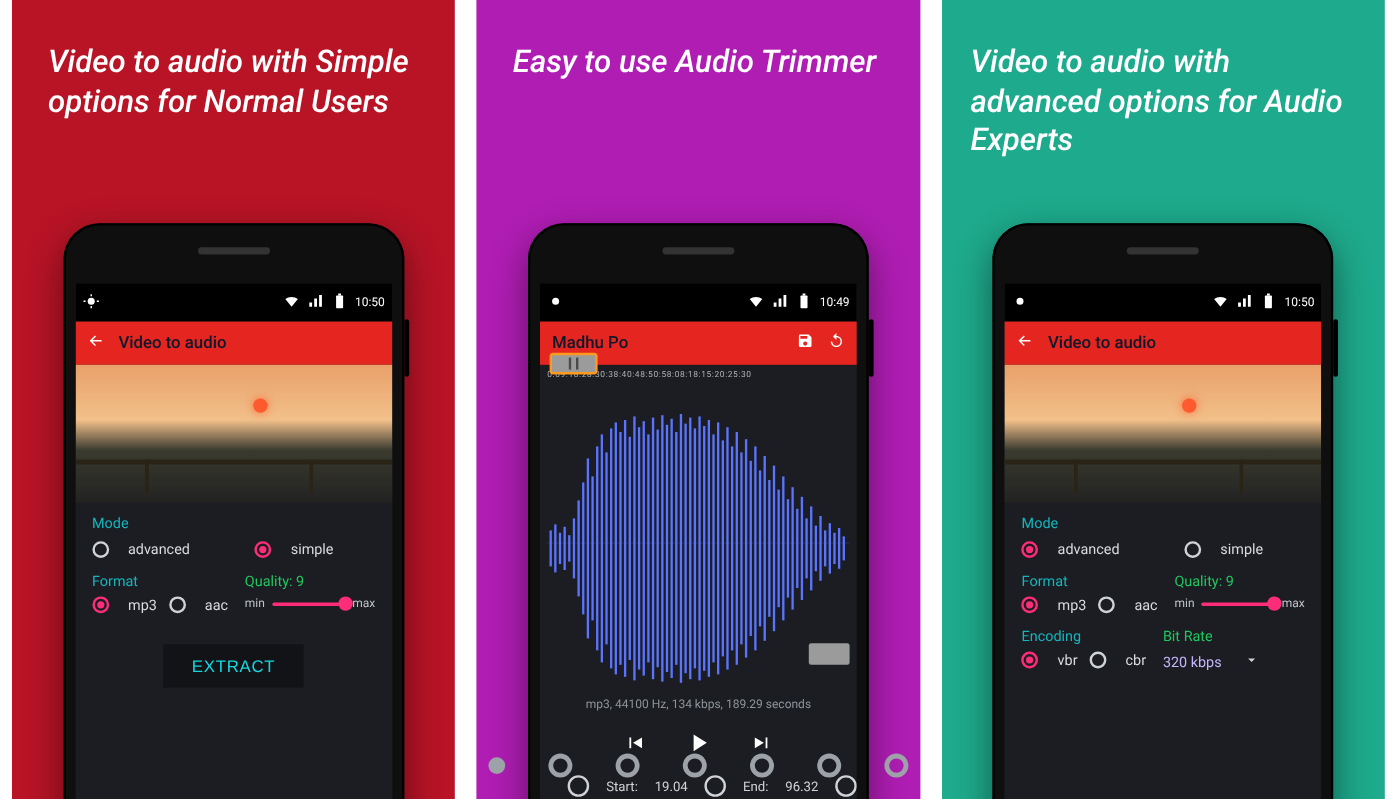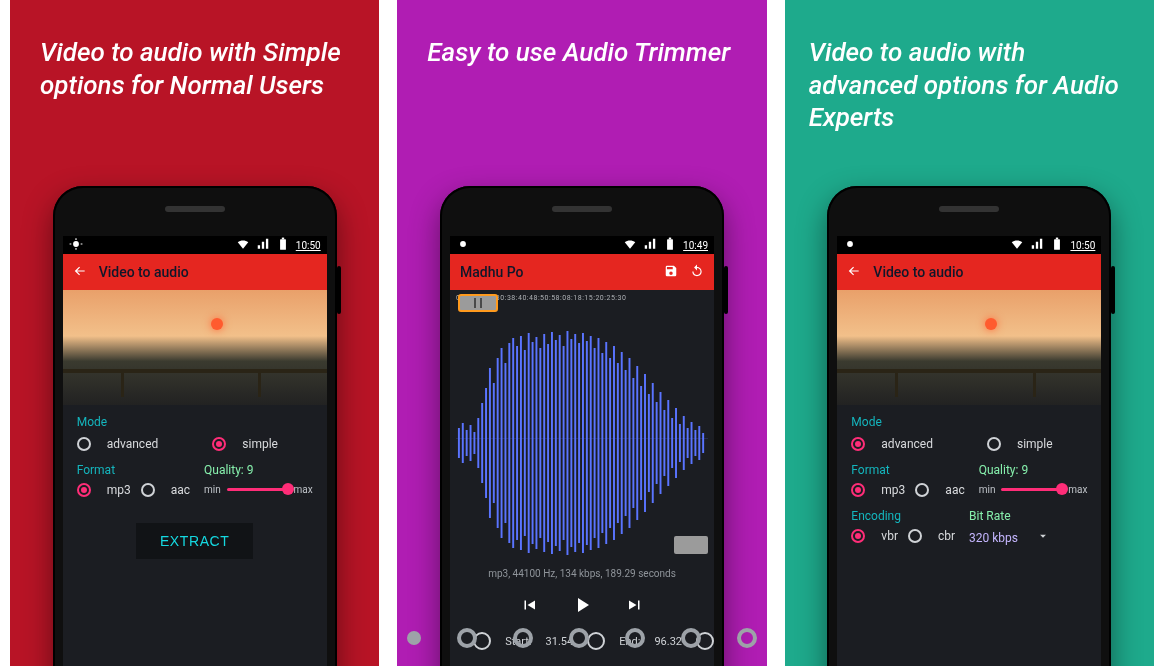--- a/index.html
+++ b/index.html
@@ -66,30 +66,29 @@
     height: 100%;
     background: #1b1d22;
     position: relative;
     overflow: hidden;
     font-size: 11px;
     color: #cfd2d6;
   }
 
   
   .statusbar {
-    height: 18px;
+    height: 32px;
     background: #000;
     display: flex;
     align-items: center;
     justify-content: flex-end;
     gap: 6px;
     padding: 0 6px;
     color: #fff;
     font-size: 10px;
-    text-decoration: underline;
   }
   .statusbar .left-icon { margin-right: auto; }
 
   
   .appbar {
     height: 36px;
     background: #e52620;
     display: flex;
     align-items: center;
     gap: 12px;
@@ -126,21 +125,21 @@
     display:inline-flex; align-items:center; gap:16px; font-size:12px; color:#d8dadd;
   }
   .radio .dot {
     width:14px; height:14px; border:2px solid #cfd2d6; border-radius:50%;
     display:inline-flex; align-items:center; justify-content:center;
   }
   .radio .dot.sel { border-color:#ff2d78; }
   .radio .dot.sel::after { content:""; width:6px; height:6px; background:#ff2d78; border-radius:50%; }
 
   .quality-block { flex:1; }
-  .qlabel { color:#86efac; font-size:12px; }
+  .qlabel { color:#22c55e; font-size:12px; }
   .slider {
     position:relative; height:16px; display:flex; align-items:center; gap:6px; margin-top:4px;text-align:center;
   }
   .slider .min, .slider .max { font-size:10px; color:#bfc3c8; }
   .slider .track { flex:1; height:3px; background:#ff2d78; border-radius:2px; position:relative; }
   .slider .thumb { position:absolute; right:0; top:50%; transform:translate(50%,-50%); width:12px; height:12px; background:#ff2d78; border-radius:50%; }
 
   .extract-btn {
     margin:18px auto 0; display:block;
     background:#111316; color:#15d8e0;
@@ -412,21 +411,21 @@
                 <path d="M8 5v14l11-7z"></path>
               </svg></span>
           <span><svg viewBox="0 0 24 24" fill="#fff">
                 <path d="M16 6h2v12h-2zM4 6v12l10-6z"></path>
               </svg></span>
         </div>
 
         <div class="trimtimes">
           <span class="circbtn"></span>
           <span>Start:</span>
-          <span>31.54</span>
+          <span>19.04</span>
           <span class="circbtn"></span>
           <span>End:</span>
           <span>96.32</span>
           <span class="circbtn"></span>
         </div>
       </div>
     </div>
   </div>
 
   <div class="panel teal">

